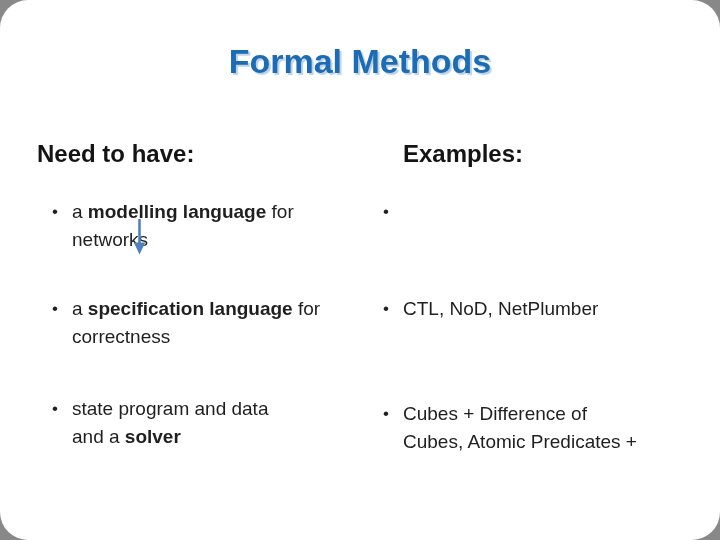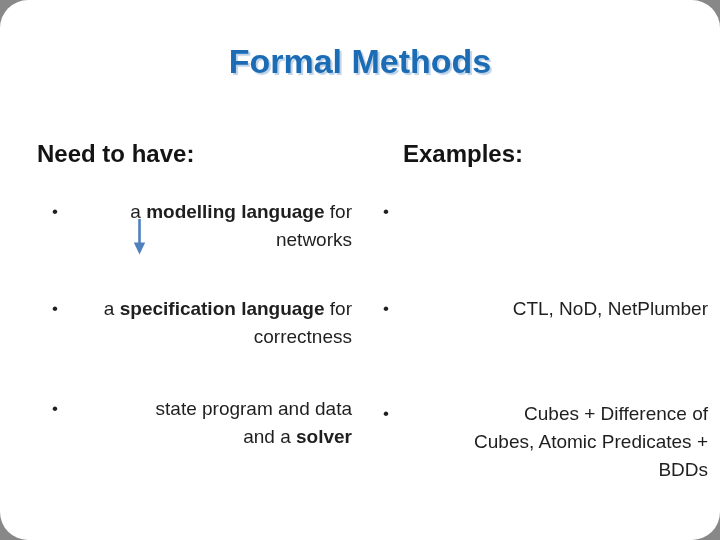--- a/index.html
+++ b/index.html
@@ -47,21 +47,21 @@
   .row2{top:295px;}
   .row3{top:395px;}
   .colR.row3{top:400px;}
   .bullet-glyph{
     width:20px;
     flex:0 0 20px;
     font-size:17px;
     line-height:28px;
   }
   .bullet-text{flex:1;}
-  .bullet-text .line{white-space:nowrap;text-align:right;}
+  .bullet-text .line{white-space:nowrap;}
   .bullet-text b{font-weight:bold;}
   .arrow-annotation{
     position:absolute;
     left:133px;top:219px;
     width:13px;height:36px;
   }
 </style>
 </head>
 <body>
 
@@ -103,21 +103,20 @@
       <span class="bullet-glyph">•</span>
       <div class="bullet-text">
         <div class="line"><span>CTL, NoD, NetPlumber</span></div>
       </div>
     </div>
   <div class="bullet-row colR row3">
       <span class="bullet-glyph">•</span>
       <div class="bullet-text">
         <div class="line"><span>Cubes + Difference of</span></div>
         <div class="line"><span>Cubes, Atomic Predicates +</span></div>
-        <div class="line"><span>BDDs</span></div>
       </div>
     </div>
 
   <svg class="arrow-annotation" viewBox="0 0 13 36" xmlns="http://www.w3.org/2000/svg">
     <line class="arrow-shaft" x1="6.5" y1="0" x2="6.5" y2="25" stroke-width="2.6" stroke="#4f81bd"></line>
     <polygon class="arrow-head" points="0.8,23.5 12.2,23.5 6.5,35.5" fill="#4f81bd"></polygon>
   </svg>
 
 </div>
 

